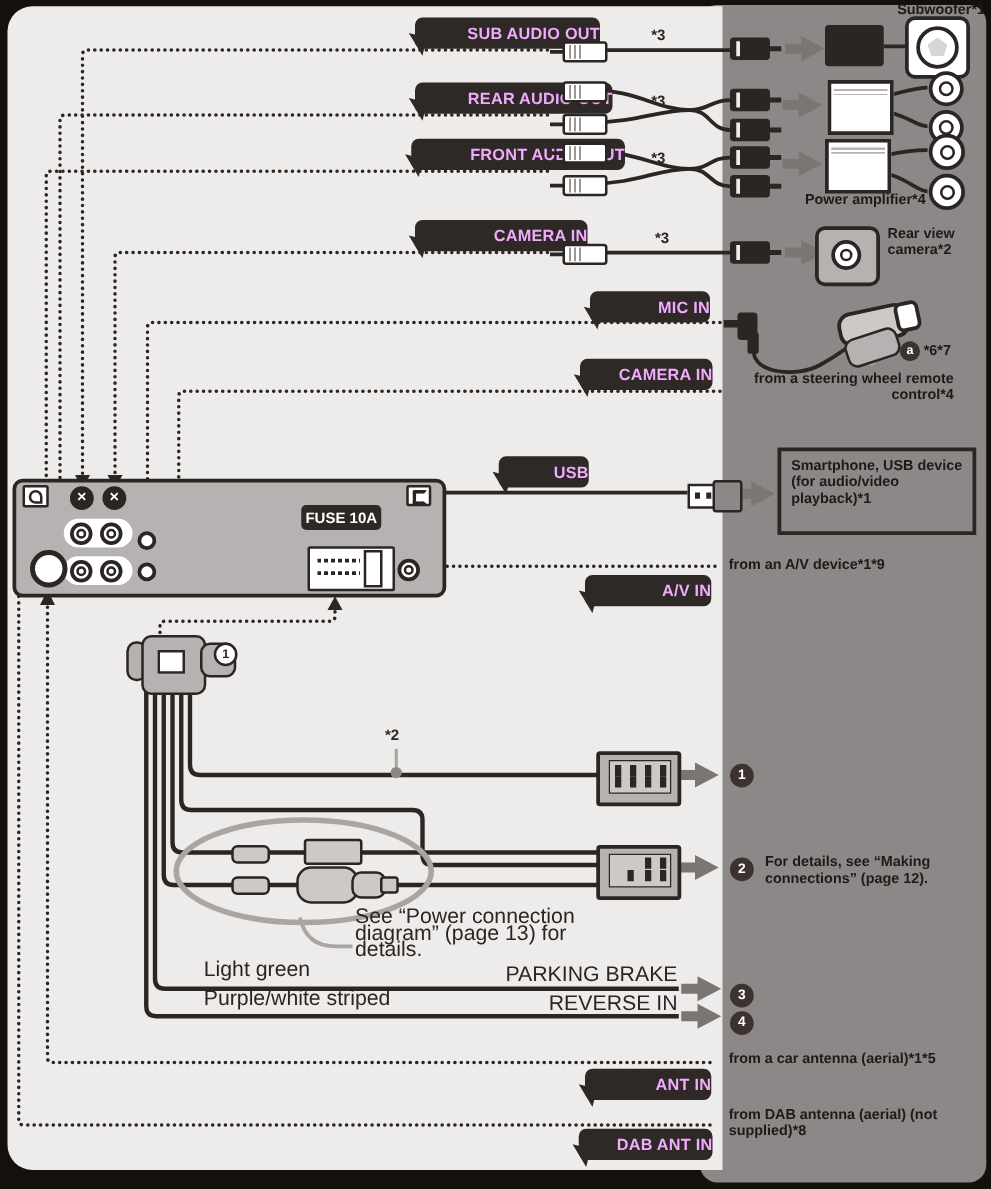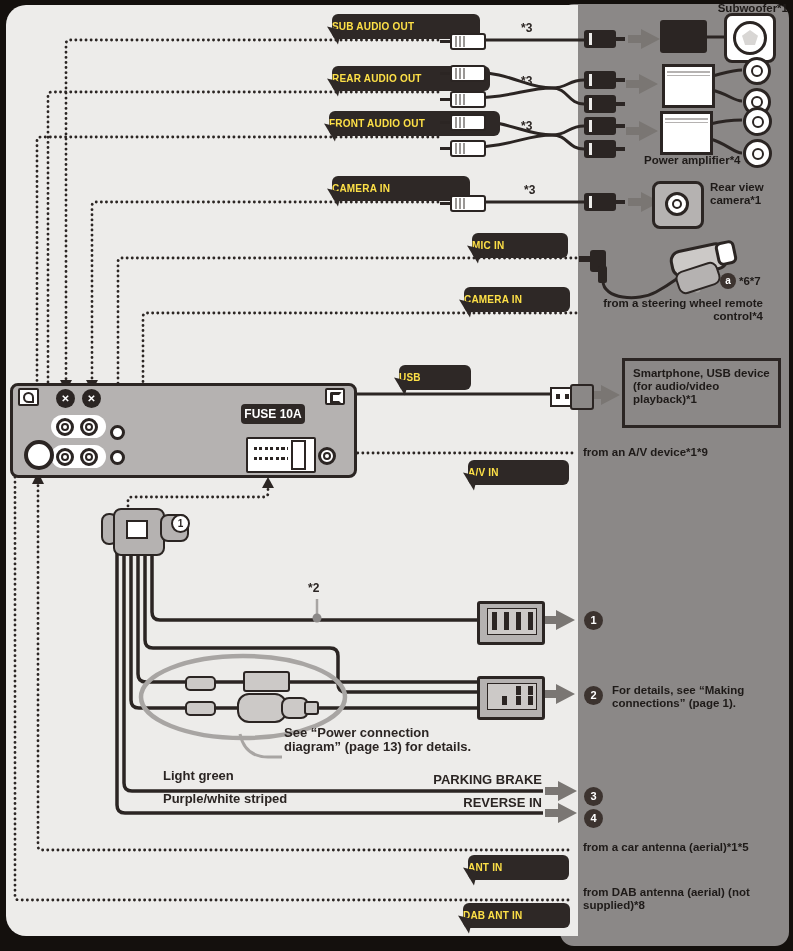--- a/index.html
+++ b/index.html
@@ -11,27 +11,27 @@
     --garrow:#7a7673;
     --gline:#a8a5a3;
   }
   html,body{margin:0;padding:0;background:#14100d;}
   #stage{position:relative;width:793px;height:951px;background:#14100d;overflow:hidden;
          font-family:"Liberation Sans",sans-serif;}
   .abs{position:absolute;}
   #gray-zone{left:560px;top:4px;width:229px;height:942px;background:var(--gray);border-radius:14px;}
   #light-zone{left:6px;top:5px;width:572px;height:931px;background:var(--light);border-radius:20px 0 0 20px;}
   #wiring{left:0;top:0;width:793px;height:951px;pointer-events:none;}
-  .bubble{background:var(--bubble);color:#fde047;border-radius:6px;height:25px;line-height:25px;
-          text-align:left;font-weight:bold;font-size:10px;letter-spacing:.2px;}
+  .bubble{background:var(--bubble);color:#f0abfc;border-radius:6px;height:25px;line-height:25px;
+          text-align:right;font-weight:bold;font-size:13px;letter-spacing:.2px;}
   .bubble::before{content:"";position:absolute;left:-7px;bottom:-4px;width:0;height:0;
           border-top:15px solid var(--bubble);border-left:15px solid transparent;transform:rotate(14deg);}
   .blacklab{background:var(--bubble);color:#fff;border-radius:4px;height:20px;line-height:20px;
           text-align:center;font-weight:bold;font-size:12px;}
-  .note{color:var(--ink);font-weight:bold;font-size:13px;line-height:13.5px;}
+  .note{color:var(--ink);font-weight:normal;font-size:17px;line-height:13.5px;}
   .ann{color:#1e1a18;font-weight:bold;font-size:11.5px;line-height:13px;}
   .mark{color:var(--ink);font-weight:bold;font-size:12px;}
   .numc{width:19px;height:19px;border-radius:50%;background:#3c332f;color:#fff;text-align:center;
         font-size:11px;font-weight:bold;line-height:19px;}
   .numw{width:15px;height:15px;border-radius:50%;background:#fff;border:2px solid var(--ink);
         color:var(--ink);text-align:center;font-size:10px;font-weight:bold;line-height:15px;}
   
   .unit{background:var(--unit);border:3px solid var(--ink);border-radius:8px;}
   .jackx{width:19px;height:19px;border-radius:50%;background:var(--ink);color:#fff;text-align:center;
          font-size:10px;font-weight:bold;line-height:19px;}
@@ -208,21 +208,21 @@
   </div>
   <div class="abs conn" style="left:477px;top:676px;width:62px;height:38px;">
     <span class="abs conninset" style="left:7px;top:4px;width:48px;height:25px;"></span>
     <span class="abs pin" style="left:22px;top:17px;box-shadow:14px 0 #2b2523,26px 0 #2b2523,14px -10px #2b2523,26px -10px #2b2523;"></span>
   </div>
 
   <div class="abs numc" style="left:584px;top:611px;">1</div>
   <div class="abs numc" style="left:584px;top:686px;">2</div>
   <div class="abs numc" style="left:584px;top:787px;">3</div>
   <div class="abs numc" style="left:584px;top:809px;">4</div>
-  <div class="abs ann" style="left:612px;top:684px;width:178px;">For details, see “Making connections” (page 1).</div>
+  <div class="abs ann" style="left:612px;top:684px;width:178px;">For details, see “Making connections” (page 12).</div>
 
   <div class="abs note" style="left:284px;top:726px;width:195px;">See “Power connection diagram” (page 13) for details.</div>
   <div class="abs note" style="left:163px;top:769px;">Light green</div>
   <div class="abs note" style="left:163px;top:792px;">Purple/white striped</div>
   <div class="abs note" style="left:400px;top:773px;width:142px;text-align:right;">PARKING BRAKE</div>
   <div class="abs note" style="left:400px;top:796px;width:142px;text-align:right;">REVERSE IN</div>
 
   <div class="abs rcaw" style="left:450px;top:33px;"></div>
   <div class="abs rcaw" style="left:450px;top:65px;"></div>
   <div class="abs rcaw" style="left:450px;top:91px;"></div>
@@ -254,21 +254,21 @@
     <span class="abs" style="left:2px;top:4px;right:2px;height:5px;background:repeating-linear-gradient(180deg,#b5b2b1 0 2px,transparent 2px 4px);"></span>
   </div>
   <div class="abs spk-ring" style="left:743px;top:107px;width:23px;height:23px;border-radius:50%;"></div>
   <div class="abs spk-ring" style="left:743px;top:139px;width:23px;height:23px;border-radius:50%;"></div>
   <div class="abs ann" style="left:644px;top:154px;width:140px;">Power amplifier*4</div>
 
   <div class="abs devbox" style="left:652px;top:181px;width:46px;height:42px;border-radius:8px;background:#b5b2b1;">
     <span class="abs" style="left:10px;top:8px;width:18px;height:18px;border:3px solid #2b2523;border-radius:50%;background:#fff;"></span>
     <span class="abs" style="left:17px;top:15px;width:6px;height:6px;border:2px solid #2b2523;border-radius:50%;"></span>
   </div>
-  <div class="abs ann" style="left:710px;top:181px;width:80px;">Rear view camera*1</div>
+  <div class="abs ann" style="left:710px;top:181px;width:80px;">Rear view camera*2</div>
 
   <div class="abs" style="left:579px;top:256px;width:13px;height:6px;background:#2b2523;"></div>
   <div class="abs" style="left:590px;top:250px;width:16px;height:22px;background:#2b2523;border-radius:3px;"></div>
   <div class="abs" style="left:598px;top:266px;width:9px;height:17px;background:#2b2523;border-radius:2px;"></div>
   <div class="abs barrel" style="left:670px;top:246px;width:52px;height:22px;border-radius:11px;transform:rotate(-12deg);border-width:3px;"></div>
   <div class="abs" style="left:716px;top:241px;width:14px;height:18px;background:#fff;border:3px solid #2b2523;border-radius:6px;transform:rotate(-12deg);"></div>
   <div class="abs barrel" style="left:676px;top:266px;width:40px;height:20px;border-radius:8px;transform:rotate(-18deg);background:#b5b2b1;"></div>
   <div class="abs numc" style="left:720px;top:273px;width:16px;height:16px;line-height:16px;font-size:10px;">a</div>
   <div class="abs ann" style="left:739px;top:275px;">*6*7</div>
   <div class="abs ann" style="left:583px;top:297px;width:180px;text-align:right;">from a steering wheel remote control*4</div>

